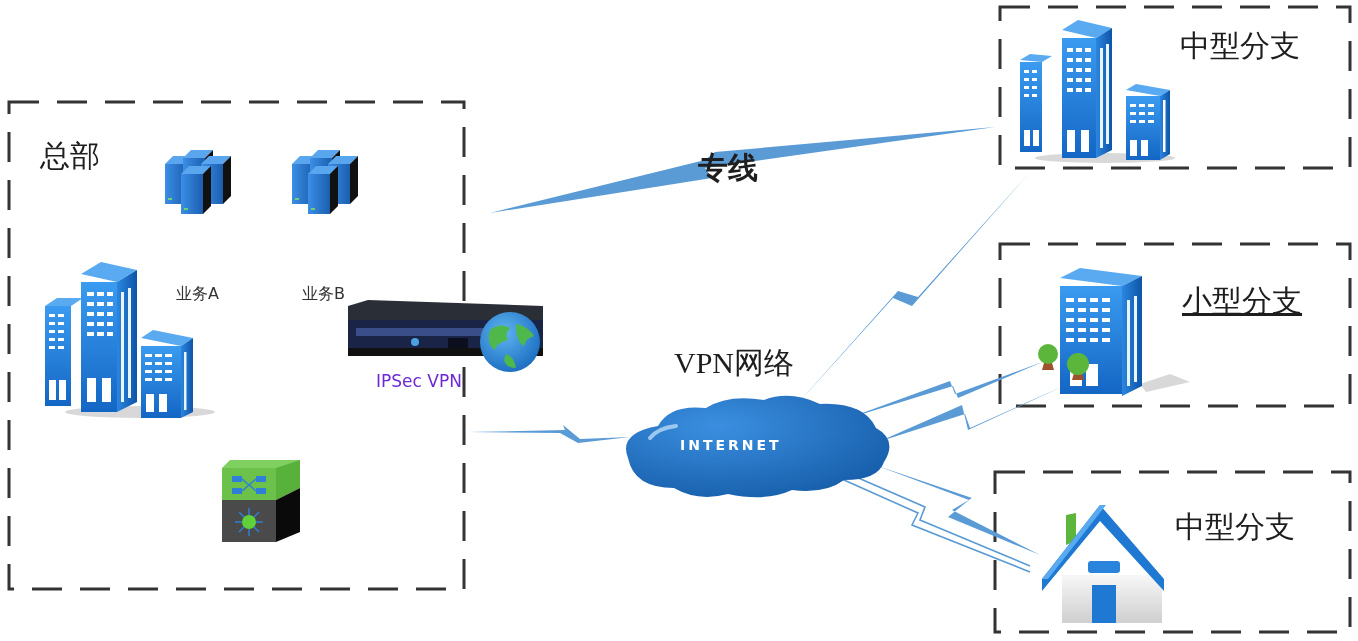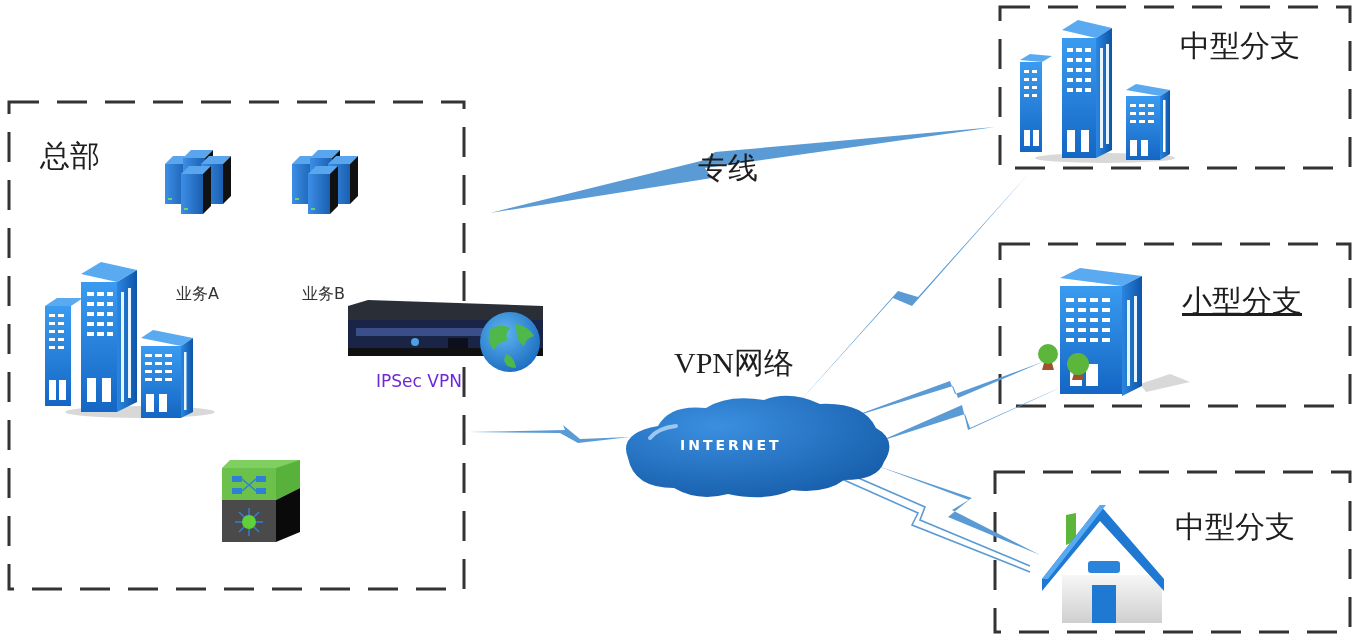--- a/index.html
+++ b/index.html
@@ -290,19 +290,19 @@
   </g>
 
   <line x1="469" y1="280" x2="469" y2="400" stroke="#111" stroke-width="1.5" opacity="0"></line>
 </svg>
 
 <div class="label zone-title" style="left:40px; top:136px;">总部</div>
 <div class="label small-label" style="left:176px; top:240px;">业务A</div>
 <div class="label small-label" style="left:302px; top:240px;">业务B</div>
 <div class="label mid-label" style="left:376px; top:371px;">IPSec VPN</div>
 
-<div class="label zone-title" style="left:698px; top:148px;">专线</div>
+<div class="label zone-title" style="left:698px; top:148px;font-weight:bold;">专线</div>
 <div class="label vpn-title" style="left:674px; top:343px;">VPN网络</div>
 <div class="label" style="left:680px; top:437px; font-size:14px; font-weight:bold; letter-spacing:3px; color:#ffffff;">INTERNET</div>
 
 <div class="label zone-title" style="left:1180px; top:26px;">中型分支</div>
 <div class="label zone-title" style="left:1182px; top:281px;text-decoration:underline;">小型分支</div>
 <div class="label zone-title" style="left:1175px; top:507px;">中型分支</div>
 
 </body></html>

